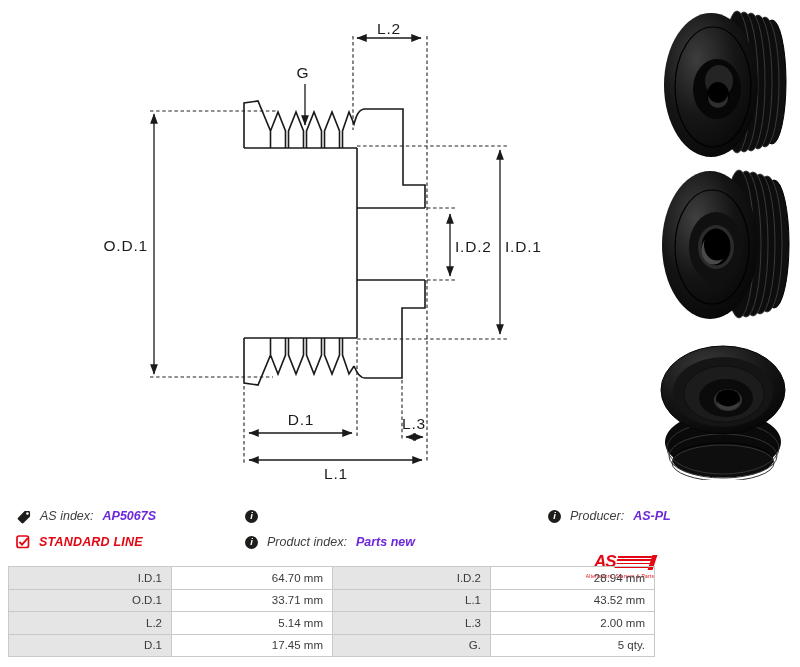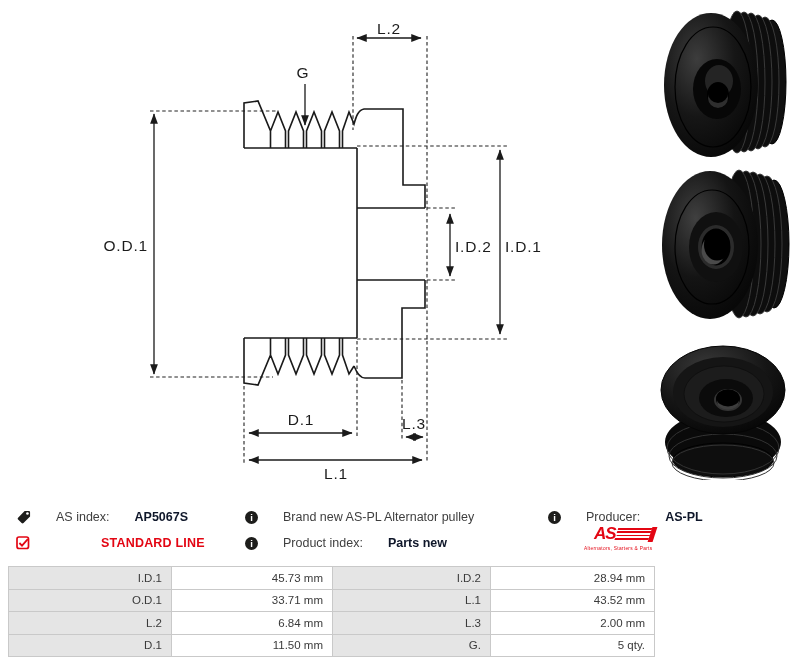--- a/index.html
+++ b/index.html
@@ -4,29 +4,29 @@
 <style>
   html,body{margin:0;padding:0;background:#fff;}
   .stage{position:relative;width:800px;height:667px;background:#fff;overflow:hidden;
          font-family:"Liberation Sans",sans-serif;}
   
   .drawing{position:absolute;left:55px;top:5px;width:500px;height:490px;}
   .drawing text{font-family:"Liberation Sans",sans-serif;font-size:15.5px;fill:#1c1c1c;letter-spacing:.8px;}
   
   .photo{position:absolute;}
   
-  .info-item{position:absolute;display:flex;align-items:flex-end;gap:25px;
-             font-size:12.5px;color:#3e3e3e;height:16px;white-space:nowrap;}
-  .info-item b{color:#0f172a;}
-  .red{color:#e30613;font-weight:bold;letter-spacing:.2px;margin-left:46px;}
+  .info-item{position:absolute;display:flex;align-items:center;gap:9px;
+             font-size:12.5px;color:#3e3e3e;height:16px;white-space:nowrap;font-style:italic;}
+  .info-item b{color:#6d28d9;}
+  .red{color:#e30613;font-weight:bold;letter-spacing:.2px;}
   .info-icon{width:13px;height:13px;border-radius:50%;background:#1d1d1b;color:#fff;
              font-size:9.5px;font-weight:bold;display:flex;align-items:center;
              justify-content:center;line-height:1;flex:0 0 auto;}
   
-  .aslogo{position:absolute;left:584px;top:526px;width:72px;text-align:left;}
+  .aslogo{position:absolute;left:584px;top:554px;width:72px;text-align:center;}
   .aslogo-mark{position:relative;height:18px;width:64px;margin:0 auto;}
   .aslogo-stripes{position:absolute;right:2px;top:2px;width:34px;height:14px;
     background:repeating-linear-gradient(180deg,#e30613 0 1.6px,transparent 1.6px 3.4px);
     transform:skewX(-18deg);}
   .aslogo-as{position:absolute;left:6px;top:-2px;font-size:17px;font-weight:bold;
     font-style:italic;color:#e30613;letter-spacing:-1px;text-shadow:1px 0 0 #fff,-1px 0 0 #fff;}
   .aslogo-bar{position:absolute;right:-2px;top:1px;width:4.5px;height:15px;background:#e30613;
     transform:skewX(-18deg);}
   .aslogo-tagline{font-size:4.8px;color:#e30613;letter-spacing:.3px;margin-top:1.5px;white-space:nowrap;}
   
@@ -178,21 +178,20 @@
   <div class="info-item" style="left:16px;top:534px">
     <svg width="14" height="14" viewBox="0 0 14 14">
       <rect x="1" y="1" width="11.5" height="11.5" rx="2" fill="none" stroke="#e30613" stroke-width="1.7"></rect>
       <path d="M3.4,7 L6,9.6 L11.8,3.2" fill="none" stroke="#e30613" stroke-width="1.8"></path>
     </svg>
     <span class="red">STANDARD LINE</span>
   </div>
 
   <div class="info-item" style="left:245px;top:508px">
     <span class="info-icon">i</span>
-    <span>Brand new AS-PL Alternator pulley</span>
   </div>
 
   <div class="info-item" style="left:245px;top:534px">
     <span class="info-icon">i</span>
     <span>Product index:</span>
       <b>Parts new</b>
   </div>
 
   <div class="info-item" style="left:548px;top:508px">
     <span class="info-icon">i</span>
@@ -212,38 +211,38 @@
   <table class="spec">
     <colgroup>
         <col style="width:163px">
         <col style="width:161px">
         <col style="width:158px">
         <col style="width:164px">
       </colgroup>
     <tbody>
         <tr>
       <td class="k">I.D.1</td>
-      <td>45.73 mm</td>
+      <td>64.70 mm</td>
       <td class="k">I.D.2</td>
       <td>28.94 mm</td>
     </tr>
     <tr>
       <td class="k">O.D.1</td>
       <td>33.71 mm</td>
       <td class="k">L.1</td>
       <td>43.52 mm</td>
     </tr>
     <tr>
       <td class="k">L.2</td>
-      <td>6.84 mm</td>
+      <td>5.14 mm</td>
       <td class="k">L.3</td>
       <td>2.00 mm</td>
     </tr>
     <tr>
       <td class="k">D.1</td>
-      <td>11.50 mm</td>
+      <td>17.45 mm</td>
       <td class="k">G.</td>
       <td>5 qty.</td>
     </tr>
   </tbody>
     </table>
 
 </div>
 
 </body></html>

